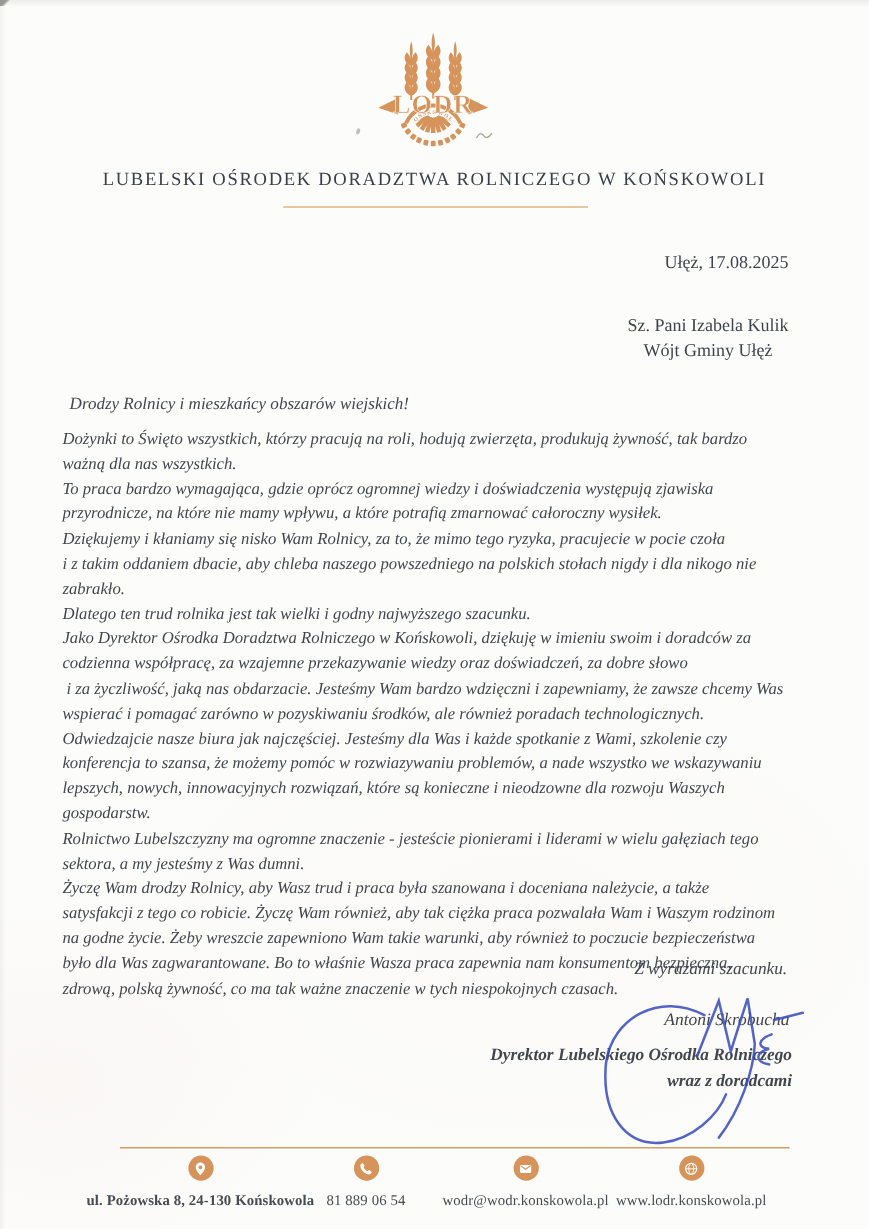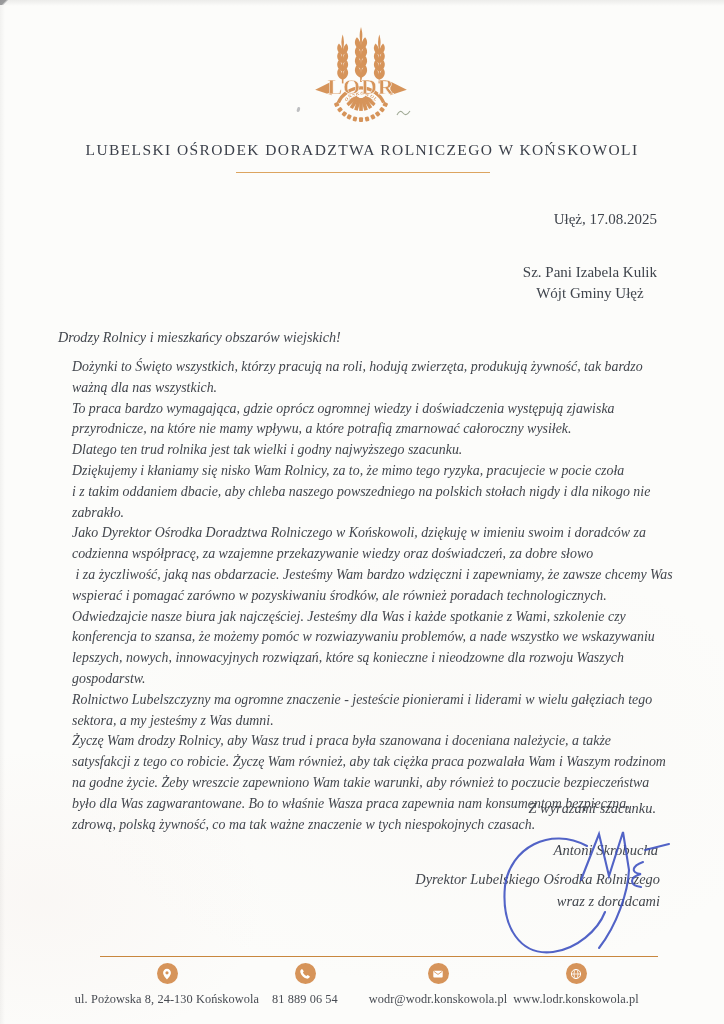--- a/index.html
+++ b/index.html
@@ -22,38 +22,38 @@
   .logo-wrap{position:absolute;left:306px;top:24px;width:110px;height:106px;}
   .org-name{
     position:absolute;top:141px;left:0;width:100%;
     text-align:center;font-size:15.5px;font-weight:400;
     letter-spacing:1.4px;color:#3a3f49;
   }
   .org-rule{position:absolute;top:172px;left:236px;width:254px;height:1px;background:#dca45f;}
   .date-line{position:absolute;top:211px;right:67px;font-size:15px;color:#3f444c;}
   .recipient{position:absolute;top:262px;right:67px;text-align:center;font-size:15px;line-height:21px;color:#3f444c;}
   .salutation{position:absolute;top:329px;left:58px;font-style:italic;font-size:14.2px;color:#42464d;}
-  .letter-body{position:absolute;top:357px;left:72px;width:640px;font-style:italic;
+  .letter-body{position:absolute;top:357px;left:52px;width:640px;font-style:italic;
     font-size:13.9px;line-height:20.8px;color:#42464d;}
   .letter-body p{margin:0;white-space:pre;}
   .closing{position:absolute;top:786px;right:68px;font-style:italic;font-size:14.4px;margin-top:14px;}
   .signer-name{position:absolute;top:822px;right:66px;font-style:italic;font-size:14.6px;margin-top:20px;}
   .signer-title{position:absolute;top:869px;right:64px;text-align:right;font-style:italic;
-    font-size:14.4px;line-height:21.5px;}
+    font-size:14.4px;line-height:21.5px;font-weight:bold;}
   .signature{position:absolute;top:830px;left:495px;width:180px;height:128px;z-index:5;}
   .pencil-mark{position:absolute;left:396px;top:108px;opacity:.7;}
   .speck{position:absolute;left:297px;top:107px;width:3px;height:5px;border-radius:40% 60% 60% 40%;
     background:#8a8d92;opacity:.55;transform:rotate(18deg);}
   .footer-rule{position:absolute;top:956px;left:100px;width:558px;height:1px;background:#c8873e;}
   .footer-col{position:absolute;top:963px;text-align:center;}
   .footer-col .icon-circle{display:inline-block;width:21px;height:21px;border-radius:50%;
     background:#d6945a;line-height:0;padding:0;}
   .footer-col .icon-circle svg{margin:4.5px;display:inline-block;}
   .footer-label{margin-top:4px;font-size:12.3px;color:#474b52;letter-spacing:0.1px;}
-  .col1{left:62px;width:210px;}
+  .col1{left:62px;width:210px;font-weight:bold;}
   .col2{left:240px;width:130px;}
   .col3{left:362px;width:152px;}
   .col4{left:502px;width:148px;}
 </style>
 </head>
 <body>
 
 <div class="page">
 
   <div class="corner-mark"></div>
@@ -137,24 +137,24 @@
     <div>Wójt Gminy Ułęż</div>
   </div>
 
   <div class="salutation">Drodzy Rolnicy i mieszkańcy obszarów wiejskich!</div>
 
   <div class="letter-body" id="paragraphs">
       <p>Dożynki to Święto wszystkich, którzy pracują na roli, hodują zwierzęta, produkują żywność, tak bardzo
 ważną dla nas wszystkich.</p>
       <p>To praca bardzo wymagająca, gdzie oprócz ogromnej wiedzy i doświadczenia występują zjawiska
 przyrodnicze, na które nie mamy wpływu, a które potrafią zmarnować całoroczny wysiłek.</p>
-      <p>Dlatego ten trud rolnika jest tak wielki i godny najwyższego szacunku.</p>
       <p>Dziękujemy i kłaniamy się nisko Wam Rolnicy, za to, że mimo tego ryzyka, pracujecie w pocie czoła
 i z takim oddaniem dbacie, aby chleba naszego powszedniego na polskich stołach nigdy i dla nikogo nie
 zabrakło.</p>
+      <p>Dlatego ten trud rolnika jest tak wielki i godny najwyższego szacunku.</p>
       <p>Jako Dyrektor Ośrodka Doradztwa Rolniczego w Końskowoli, dziękuję w imieniu swoim i doradców za
 codzienna współpracę, za wzajemne przekazywanie wiedzy oraz doświadczeń, za dobre słowo
  i za życzliwość, jaką nas obdarzacie. Jesteśmy Wam bardzo wdzięczni i zapewniamy, że zawsze chcemy Was
 wspierać i pomagać zarówno w pozyskiwaniu środków, ale również poradach technologicznych.</p>
       <p>Odwiedzajcie nasze biura jak najczęściej. Jesteśmy dla Was i każde spotkanie z Wami, szkolenie czy
 konferencja to szansa, że możemy pomóc w rozwiazywaniu problemów, a nade wszystko we wskazywaniu
 lepszych, nowych, innowacyjnych rozwiązań, które są konieczne i nieodzowne dla rozwoju Waszych
 gospodarstw.</p>
       <p>Rolnictwo Lubelszczyzny ma ogromne znaczenie - jesteście pionierami i liderami w wielu gałęziach tego
 sektora, a my jesteśmy z Was dumni.</p>

